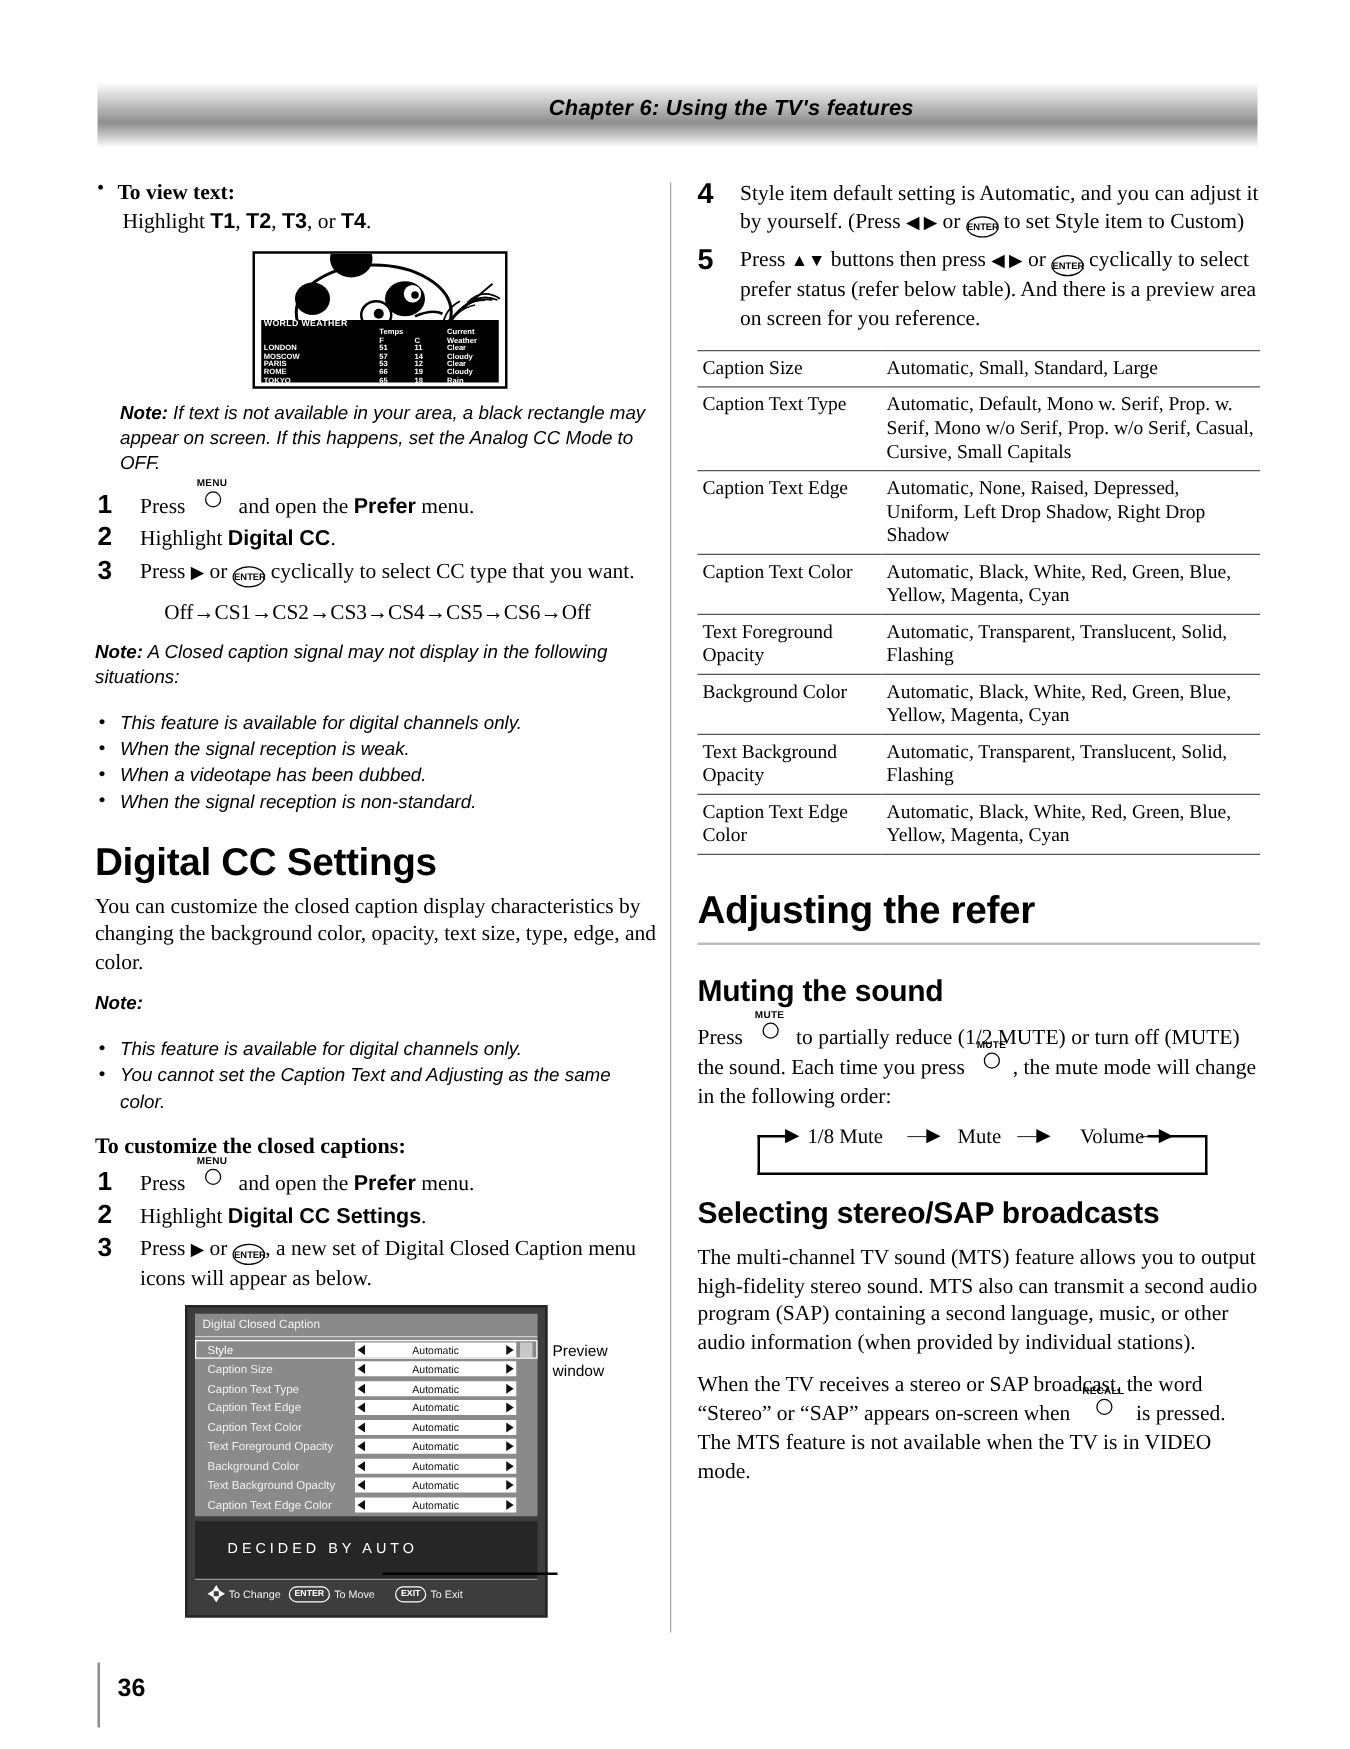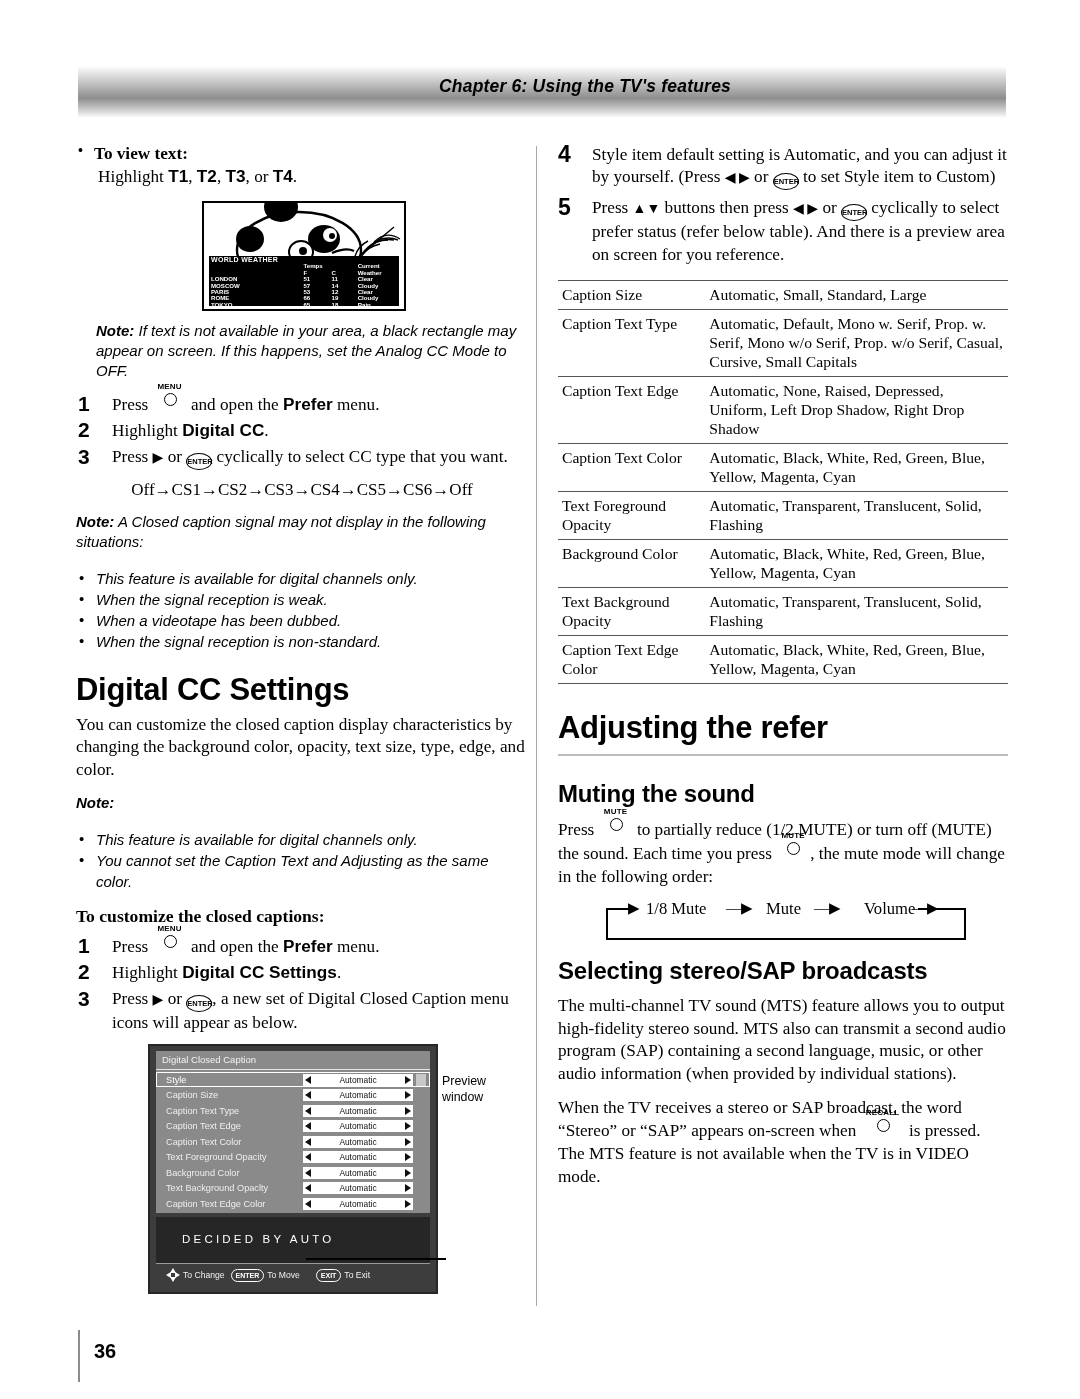--- a/index.html
+++ b/index.html
@@ -350,21 +350,21 @@
   .osd-row.sel { outline: 1.2px solid #ffffff; outline-offset: -1.5px; }
   .osd-row .r-label {
     flex: 1;
     color: #efefef;
     font-size: 9.2px;
     padding-left: 6px;
     white-space: nowrap;
   }
   .osd-row.sel .r-label { color: #ffffff; }
   .osd-val {
-    width: 110px;
+    width: 129px;
     height: 12px;
     background: #ffffff;
     display: flex;
     align-items: center;
     justify-content: space-between;
     padding: 0 2px;
     box-sizing: border-box;
   }
   .osd-val .tri {
     width: 0; height: 0;

